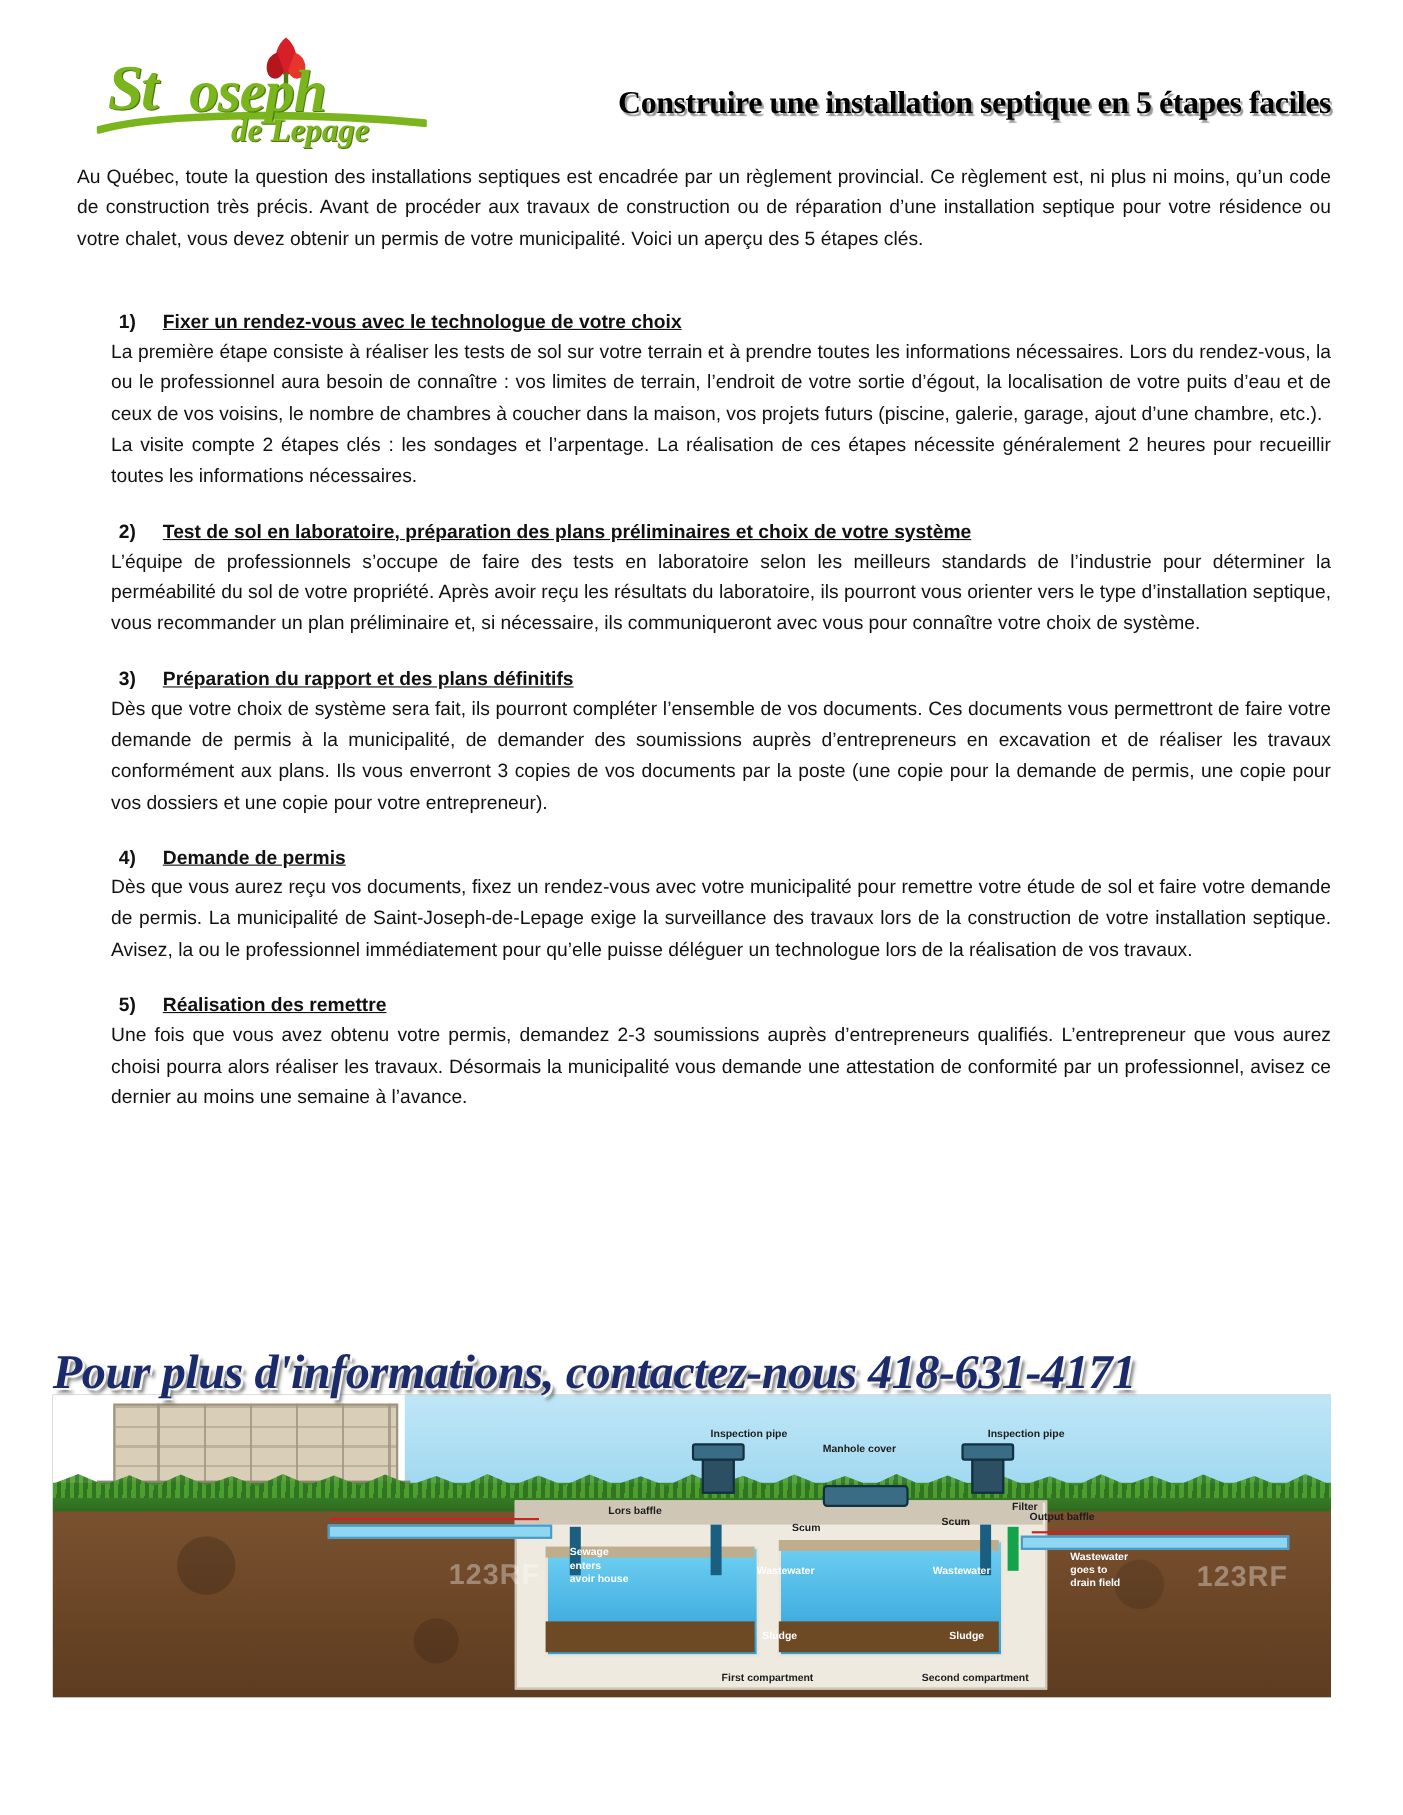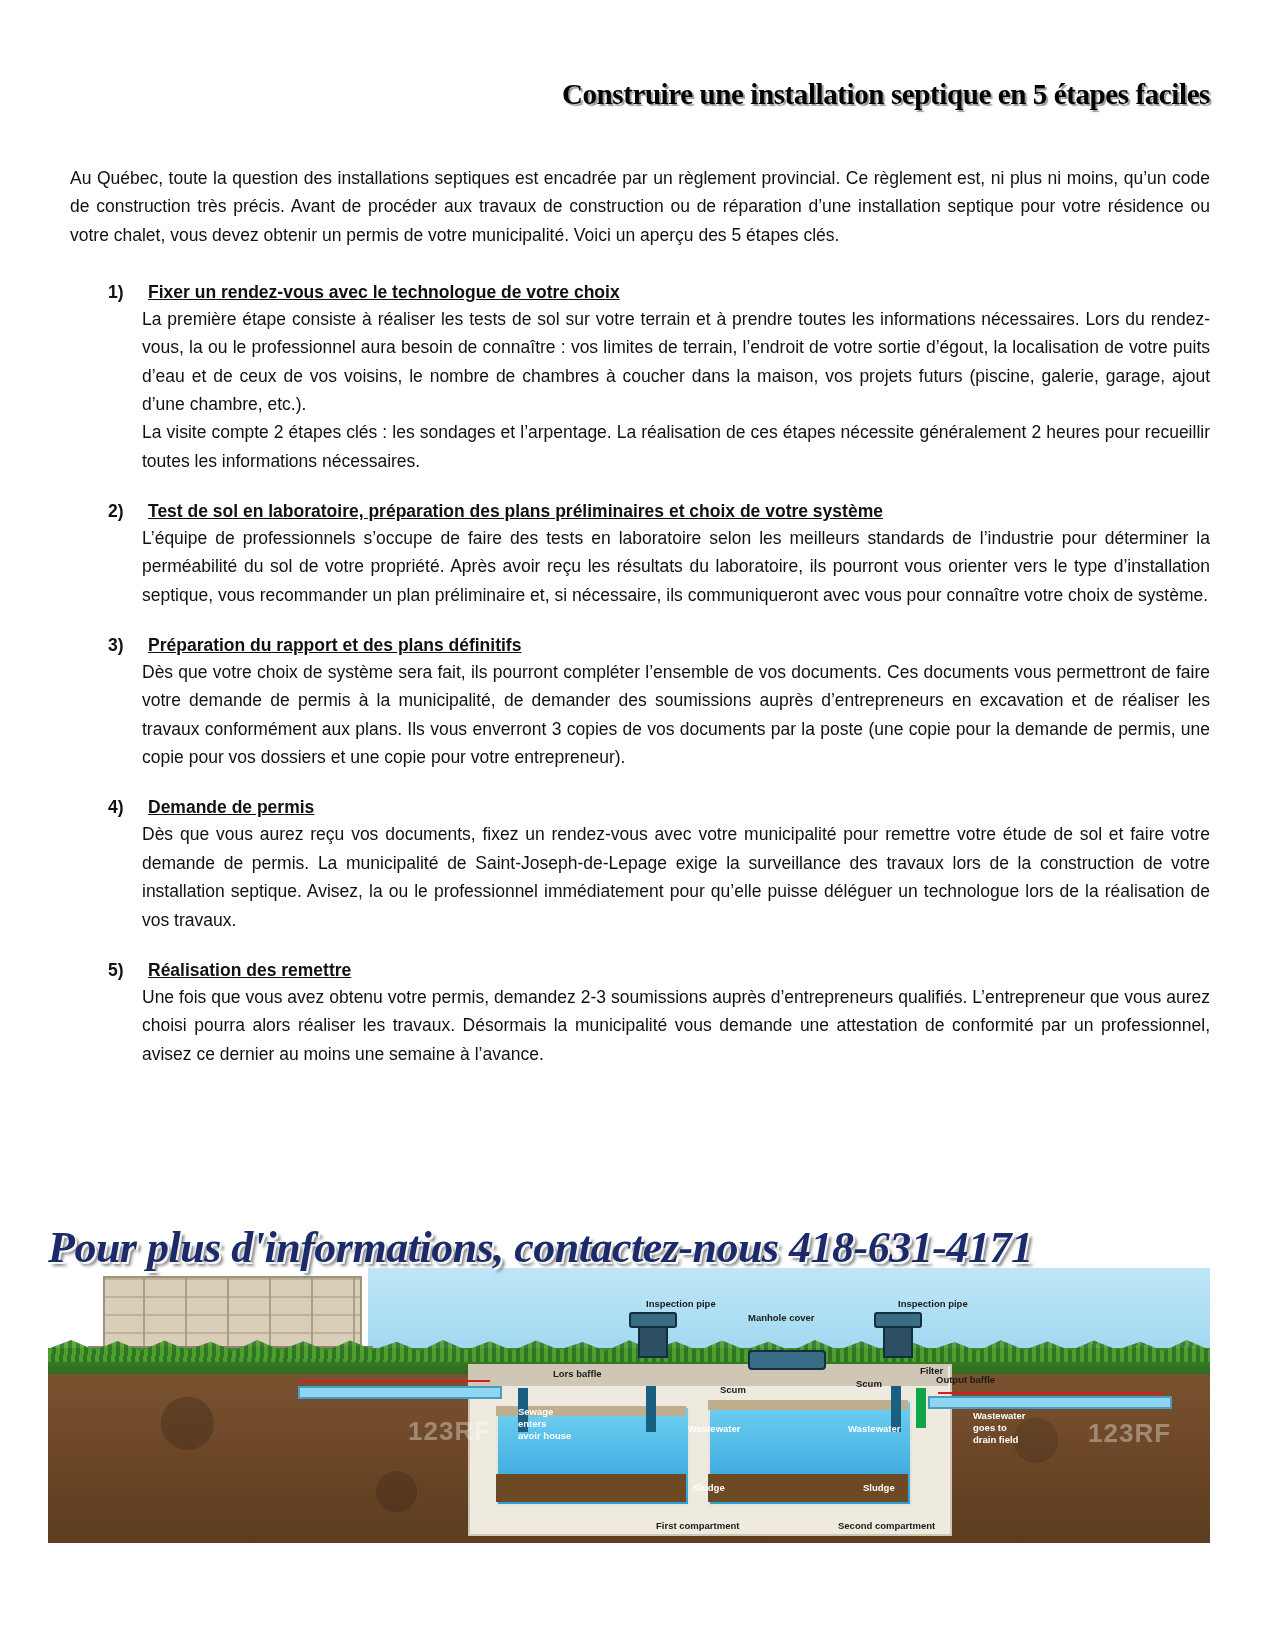--- a/index.html
+++ b/index.html
@@ -93,21 +93,21 @@
     letter-spacing: -0.4px;
     color: #000;
     text-shadow: 2px 2px 1px rgba(120,120,120,0.75);
     white-space: nowrap;
   }
 
   
   .intro {
     position: absolute;
     left: 70px;
-    top: 164px;
+    top: 146px;
     width: 1140px;
     font-size: 17.5px;
     line-height: 1.62;
     text-align: justify;
     color: #111;
   }
 
   .steps {
     position: absolute;
     left: 70px;
@@ -130,21 +130,21 @@
     font-weight: bold;
     color: #111;
   }
   .step-title {
     font-size: 17.5px;
     font-weight: bold;
     text-decoration: underline;
     color: #111;
   }
   .step-body {
-    margin-left: 72px;
+    margin-left: 31px;
     margin-top: 2px;
     font-size: 17.5px;
     line-height: 1.62;
     text-align: justify;
     color: #111;
   }
   .step-body p { margin: 0; }
 
   
   .contact-banner {
@@ -295,20 +295,34 @@
     position: absolute;
     height: 2px;
     background: #cc2222;
   }
 </style>
 </head>
 <body>
 
 <div class="header">
 
+  <div class="logo">
+    <svg class="logo-swoosh" viewBox="0 0 300 22">
+      <path d="M2,18 C60,2 200,2 298,12" stroke="#7ab51d" stroke-width="7" fill="none" stroke-linecap="round"></path>
+    </svg>
+    <svg class="logo-tulip" viewBox="0 0 60 70">
+      <path d="M30,6 C22,12 18,24 22,34 C26,42 34,42 38,34 C42,24 38,12 30,6 Z" fill="#d61f26"></path>
+      <path d="M22,20 C14,22 10,32 14,40 C18,46 26,44 28,36 Z" fill="#b5161c"></path>
+      <path d="M38,20 C46,22 50,32 46,40 C42,46 34,44 32,36 Z" fill="#e8352c"></path>
+      <rect x="28" y="38" width="4" height="28" fill="#4d7a10"></rect>
+    </svg>
+    <span class="logo-st">St</span>
+    <span class="logo-joseph">oseph</span>
+    <span class="logo-de-lepage">de Lepage</span>
+  </div>
 
   <div class="header-title">Construire une installation septique en 5 étapes faciles</div>
 </div>
 
 <div class="intro">Au Québec, toute la question des installations septiques est encadrée par un règlement provincial. Ce règlement est, ni plus ni moins, qu’un code de construction très précis. Avant de procéder aux travaux de construction ou de réparation d’une installation septique pour votre résidence ou votre chalet, vous devez obtenir un permis de votre municipalité. Voici un aperçu des 5 étapes clés.</div>
 
 <div class="steps">
 
   <div class="step">
     <div class="step-head">

